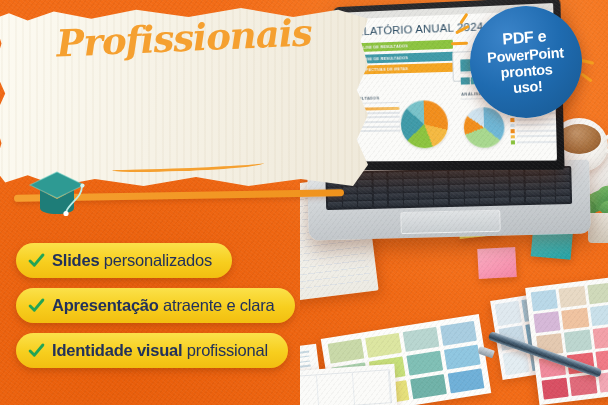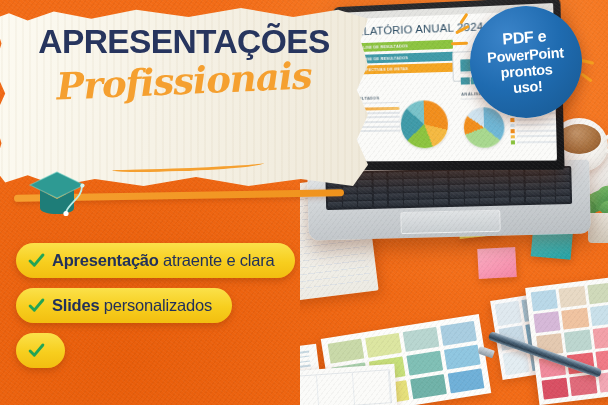--- a/index.html
+++ b/index.html
@@ -498,21 +498,20 @@
 
   <div class="noise"></div>
 
   <div class="swoosh"></div>
 
   <div class="banner">
     <div class="banner-tex"></div>
   </div>
 
   <div class="headline">
-    <div class="h-navy">APRESENTAÇÕES</div>
     <div class="h-script">Profissionais</div>
   </div>
   <div class="underswash"></div>
 
   <svg class="gradcap" viewBox="0 0 62 58">
     <path d="M31 4 L58 17 L31 30 L4 17 Z" fill="#2E9A93"></path>
     <path d="M14 22 L14 40 C14 48 48 48 48 40 L48 22 L31 31 Z" fill="#1E7D78"></path>
     <path d="M31 4 L58 17 L31 30 L4 17 Z" fill="none" stroke="#6FD0C4" stroke-width="1.2" opacity=".55"></path>
     <path d="M56 18 C56 30 44 34 40 44" stroke="#bfeee6" stroke-width="1.8" fill="none" stroke-linecap="round"></path>
     <circle cx="40" cy="45.5" r="2.6" fill="#ffffff"></circle>
@@ -532,28 +531,29 @@
       <div>prontos</div>
       <div>uso!</div>
     </div>
   </div>
 
   <div class="pills" id="pills">
       <div class="pill">
         <svg class="check" viewBox="0 0 20 20">
           <path d="M2.5 10.5 L7.5 15.5 L17.5 3.5" stroke="#23A455" stroke-width="3.4" fill="none" stroke-linecap="round" stroke-linejoin="round"></path>
         </svg>
-        <div class="pill-txt"><b>Apresentação</b><span> atraente e clara</span></div>
+        <div class="pill-txt"><b>Slides</b><span> personalizados</span></div>
       </div>
       <div class="pill">
         <svg class="check" viewBox="0 0 20 20">
           <path d="M2.5 10.5 L7.5 15.5 L17.5 3.5" stroke="#23A455" stroke-width="3.4" fill="none" stroke-linecap="round" stroke-linejoin="round"></path>
         </svg>
-        <div class="pill-txt"><b>Slides</b><span> personalizados</span></div>
+        <div class="pill-txt"><b>Apresentação</b><span> atraente e clara</span></div>
       </div>
       <div class="pill">
         <svg class="check" viewBox="0 0 20 20">
           <path d="M2.5 10.5 L7.5 15.5 L17.5 3.5" stroke="#23A455" stroke-width="3.4" fill="none" stroke-linecap="round" stroke-linejoin="round"></path>
         </svg>
+        <div class="pill-txt"><b>Identidade visual</b><span> profissional</span></div>
       </div>
     </div>
 
 </div>
 
 </body></html>

